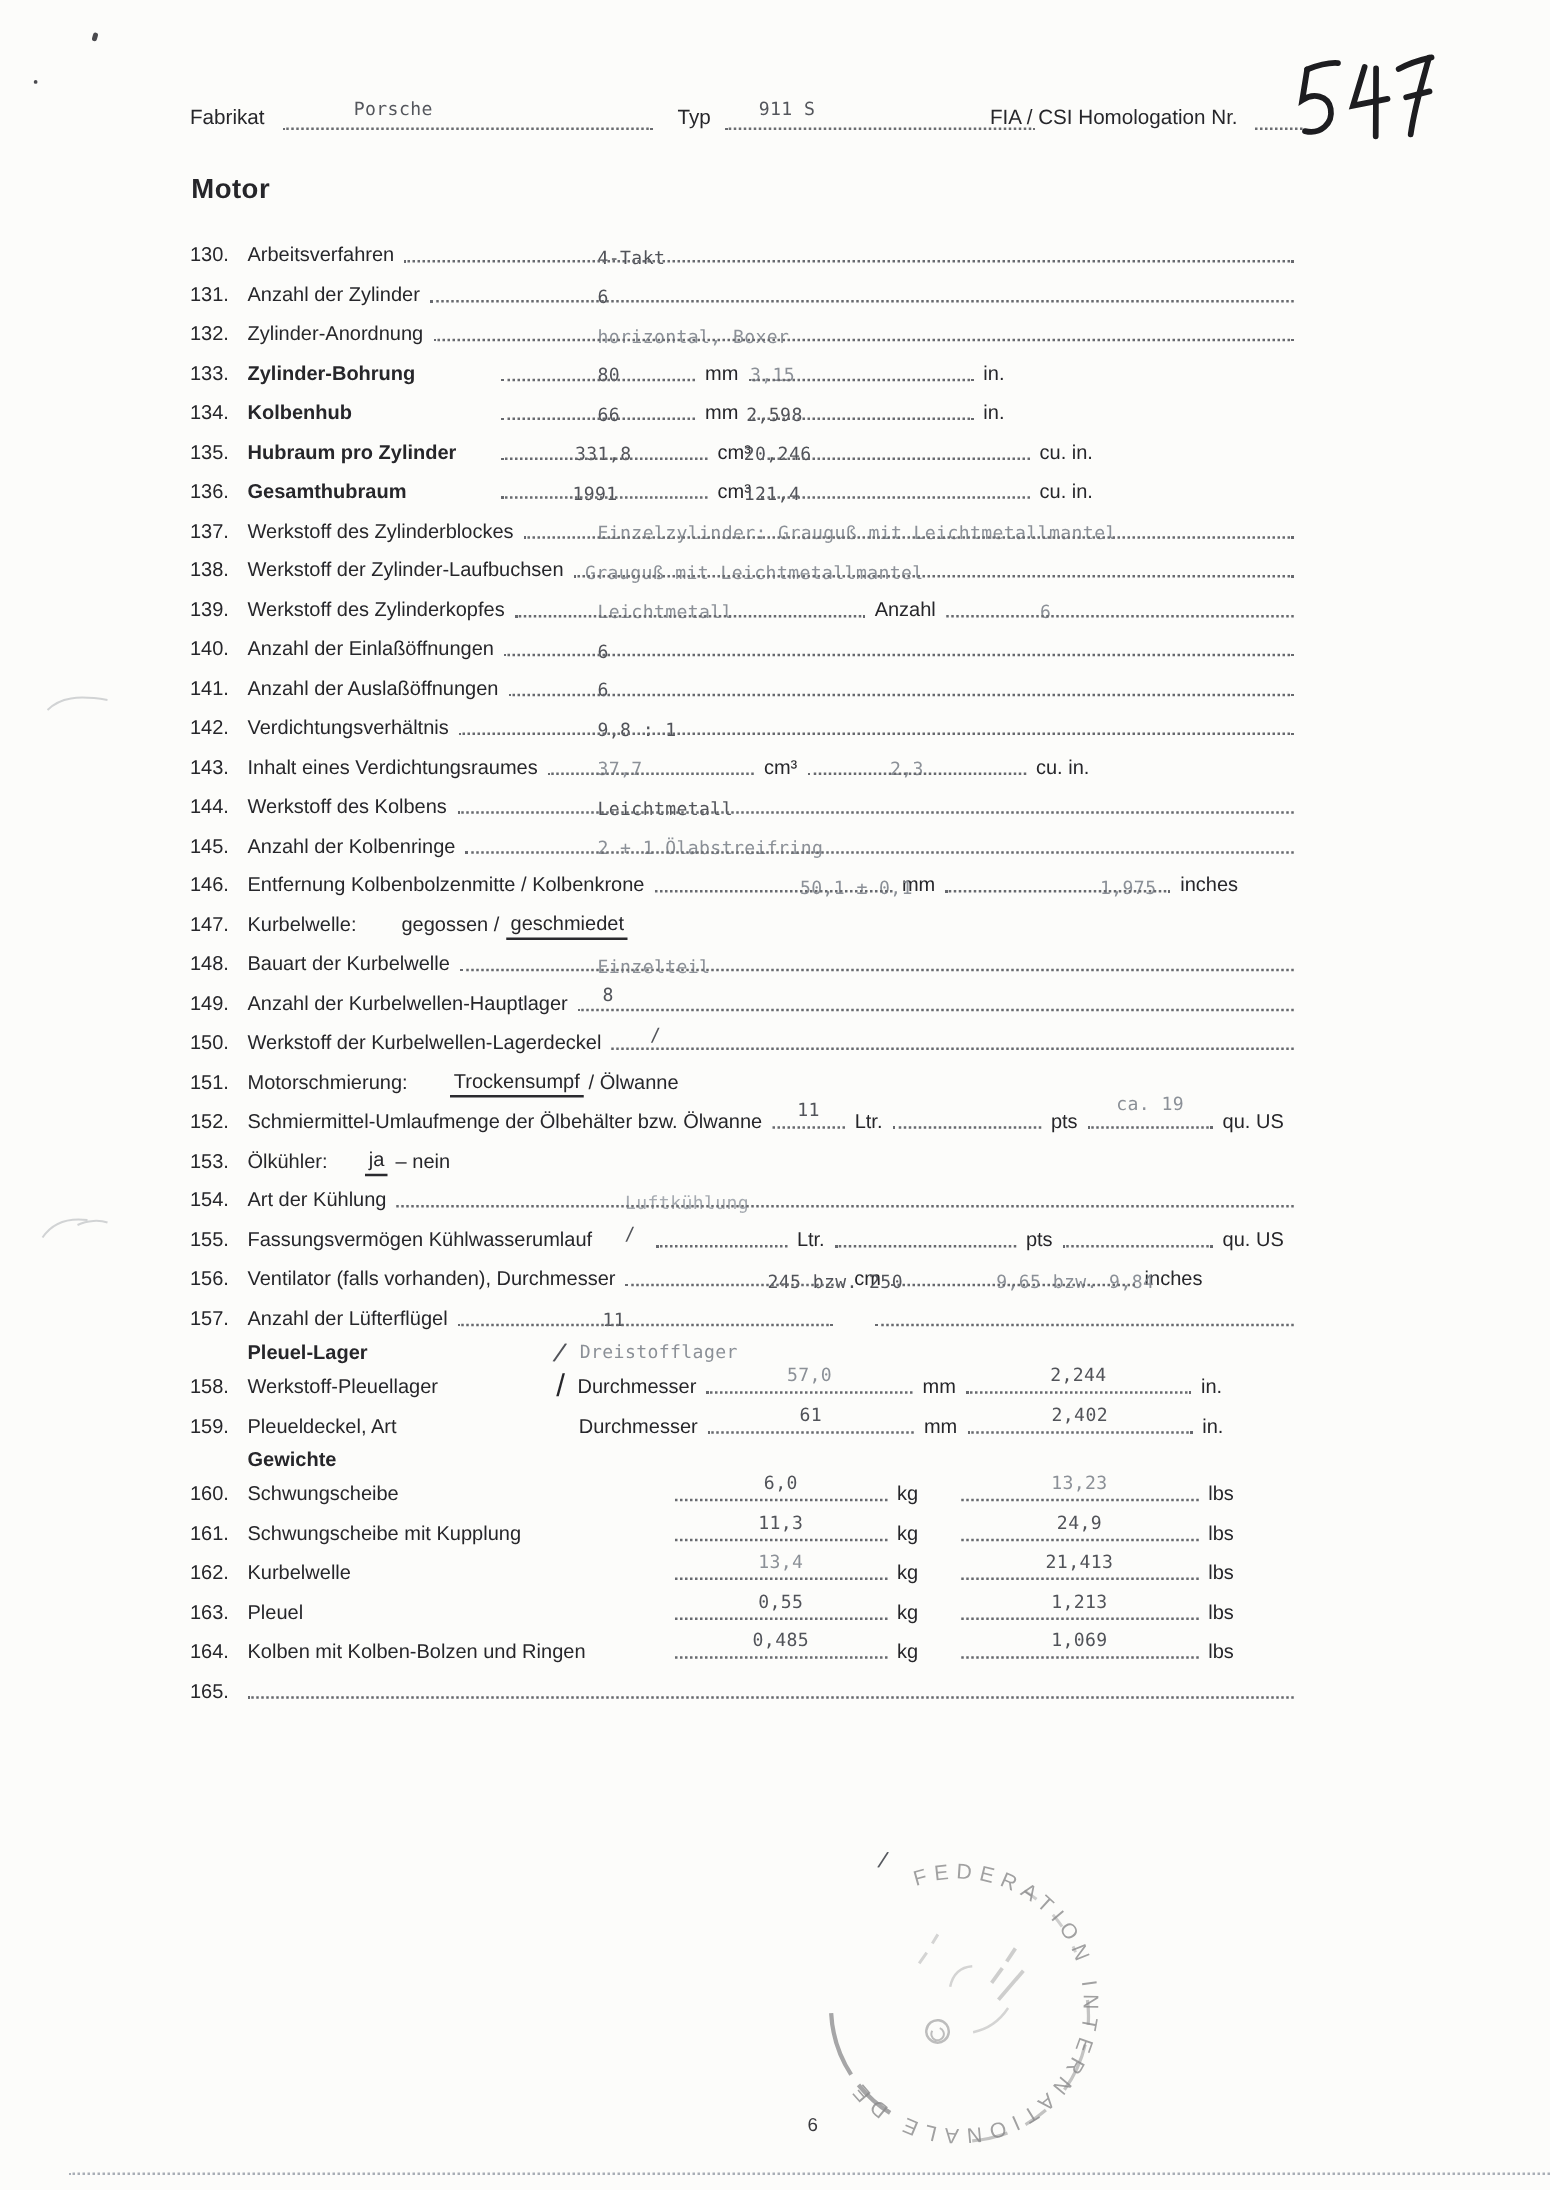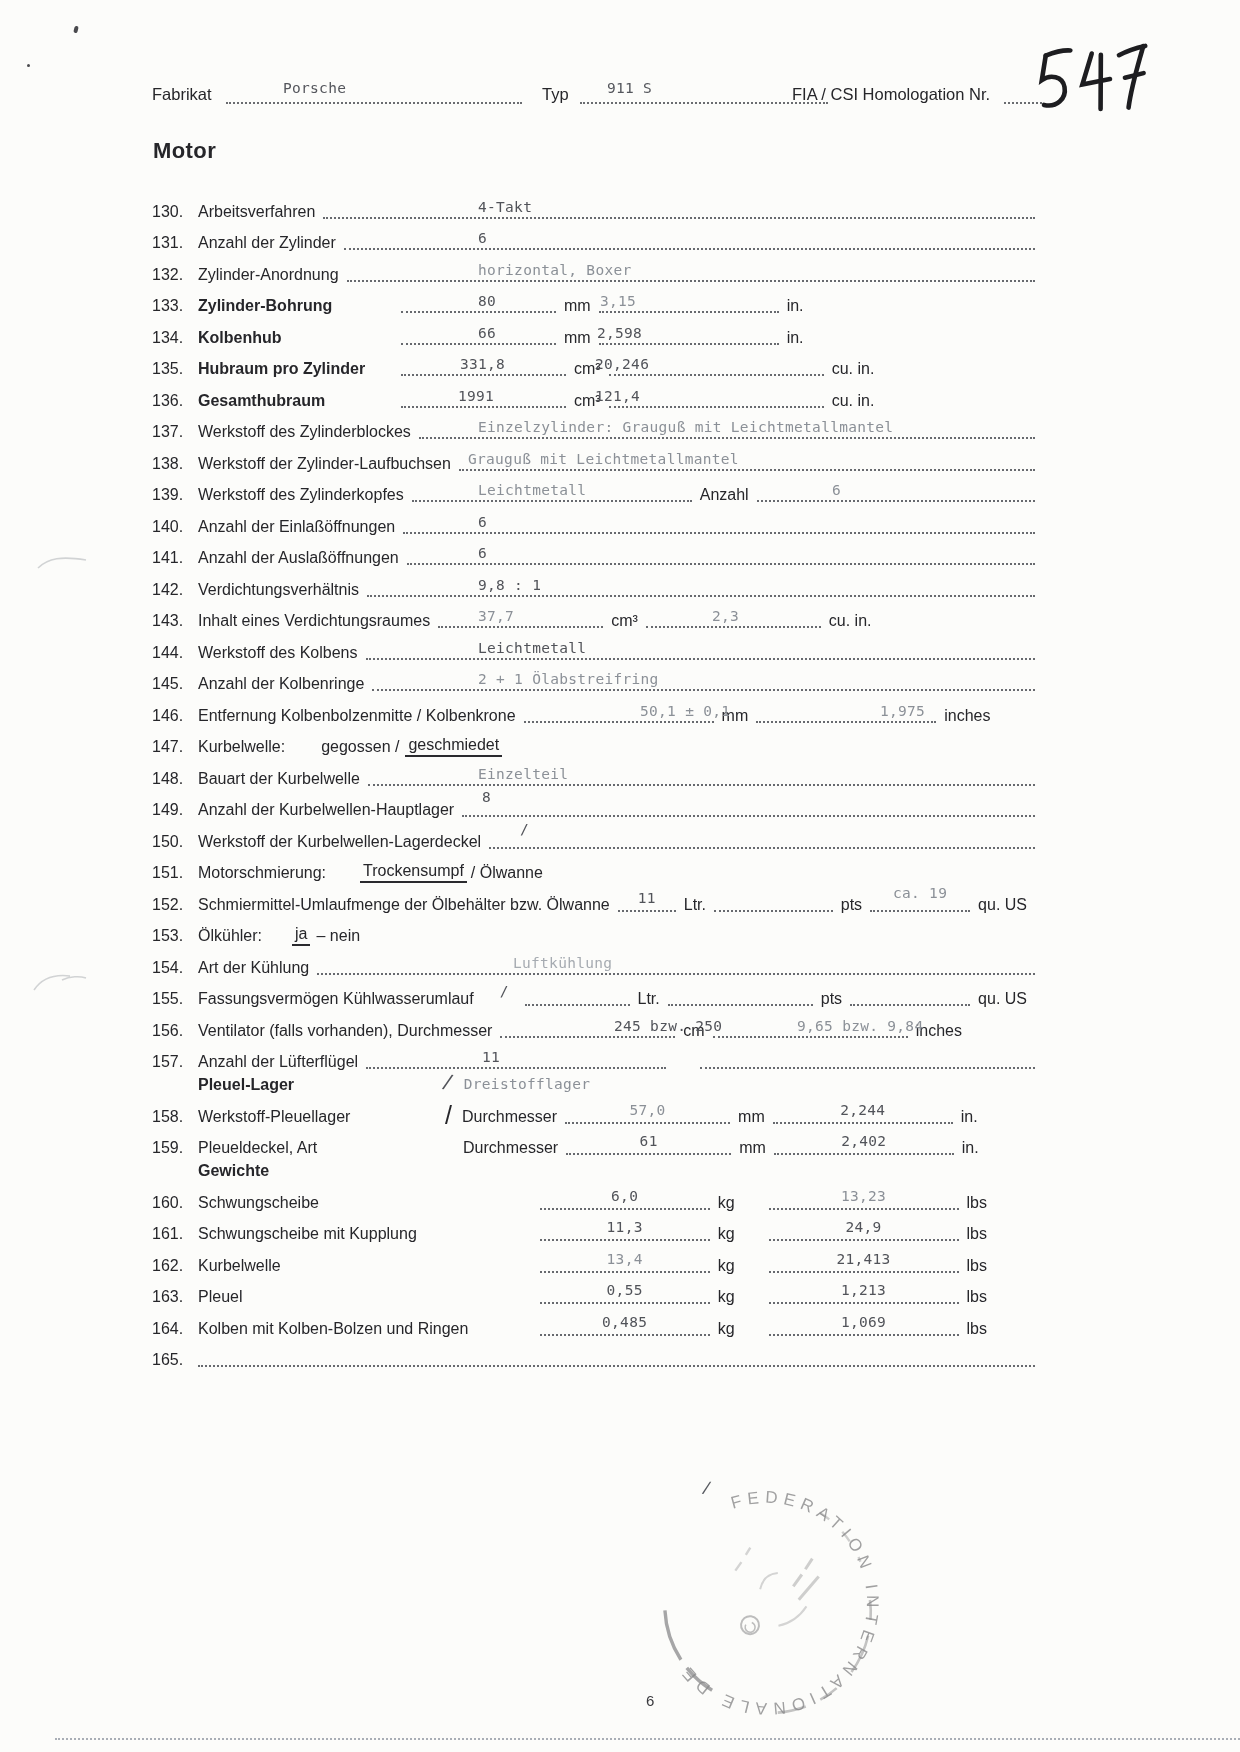--- a/index.html
+++ b/index.html
@@ -9,40 +9,40 @@
   .hdr{position:absolute;left:152px;top:62px;width:890px;height:46px;}
   .hlbl{position:absolute;bottom:4px;font-size:16.5px;white-space:nowrap;}
   .hfield{position:absolute;bottom:4px;border-bottom:2px dotted #6a6c70;height:10px;}
   .htyped{position:absolute;font-family:"DejaVu Sans Mono","Liberation Mono",monospace;
           font-size:14.5px;color:#54565c;bottom:12px;white-space:nowrap;letter-spacing:.3px;}
   .hw547{position:absolute;left:1018px;top:38px;}
   
   .motor-title{position:absolute;left:153px;top:138px;font-size:22px;font-weight:700;letter-spacing:.4px;}
   
   .rows{position:absolute;left:152px;top:190px;width:883px;}
-  .row{display:flex;align-items:flex-end;position:relative;height:31.5px;}
+  .row{display:flex;align-items:center;position:relative;height:31.5px;}
   .row.tight{height:23px;}
   .num{flex:0 0 46px;font-size:16px;padding-bottom:1px;}
   .lbl{font-size:16px;white-space:nowrap;padding-right:8px;padding-bottom:1px;flex:0 0 auto;}
   .lbl.b{font-weight:700;}
   .f{position:relative;border-bottom:2px dotted #67696e;height:10px;margin-bottom:3px;flex:0 0 auto;}
   .u{padding:0 8px 1px 8px;font-size:16px;white-space:nowrap;flex:0 0 auto;}
   .p{font-size:16px;white-space:nowrap;padding-bottom:1px;flex:0 0 auto;}
   .ul{font-size:16px;white-space:nowrap;border-bottom:2px solid #2a2a2e;padding:0 3px 1px;flex:0 0 auto;}
   .g{flex:0 0 auto;}
   .tv,.tf{font-family:"DejaVu Sans Mono","Liberation Mono",monospace;font-size:14.5px;
           color:#515359;white-space:nowrap;letter-spacing:.3px;}
   .f .tv{position:absolute;left:50%;transform:translateX(-50%);bottom:4px;}
   .tva{position:absolute;bottom:7px;}
   .f .tv.raise2{bottom:9px;}
   .tva.raise{bottom:15px;}
   .tf{padding-bottom:3px;}
   .tf.raise2{padding-bottom:10px;}
   .fade1{color:#8b9097;}
-  .fade2{color:#a6abb1;margin-left:13px;}
+  .fade2{color:#a6abb1;}
   .bigslash{font-size:25px;line-height:.75;padding:0 2px 2px 4px;}
   .slash-tilt{transform:rotate(10deg);font-size:19px;}
   
   .watermark{position:absolute;left:452px;top:1578px;font-size:62px;font-weight:700;
              letter-spacing:26px;color:rgba(116,122,132,0.28);
              -webkit-text-stroke:1.5px rgba(110,116,126,0.45);
              font-family:"Liberation Sans",sans-serif;}
   .pageno{position:absolute;left:646px;top:1692px;font-size:15px;color:#3a3a3e;}
   .bottom-dots{position:absolute;left:55px;top:1738px;width:1185px;border-top:2px dotted #a9aeb6;}
   .stamp{position:absolute;left:612px;top:1468px;opacity:.55;}

